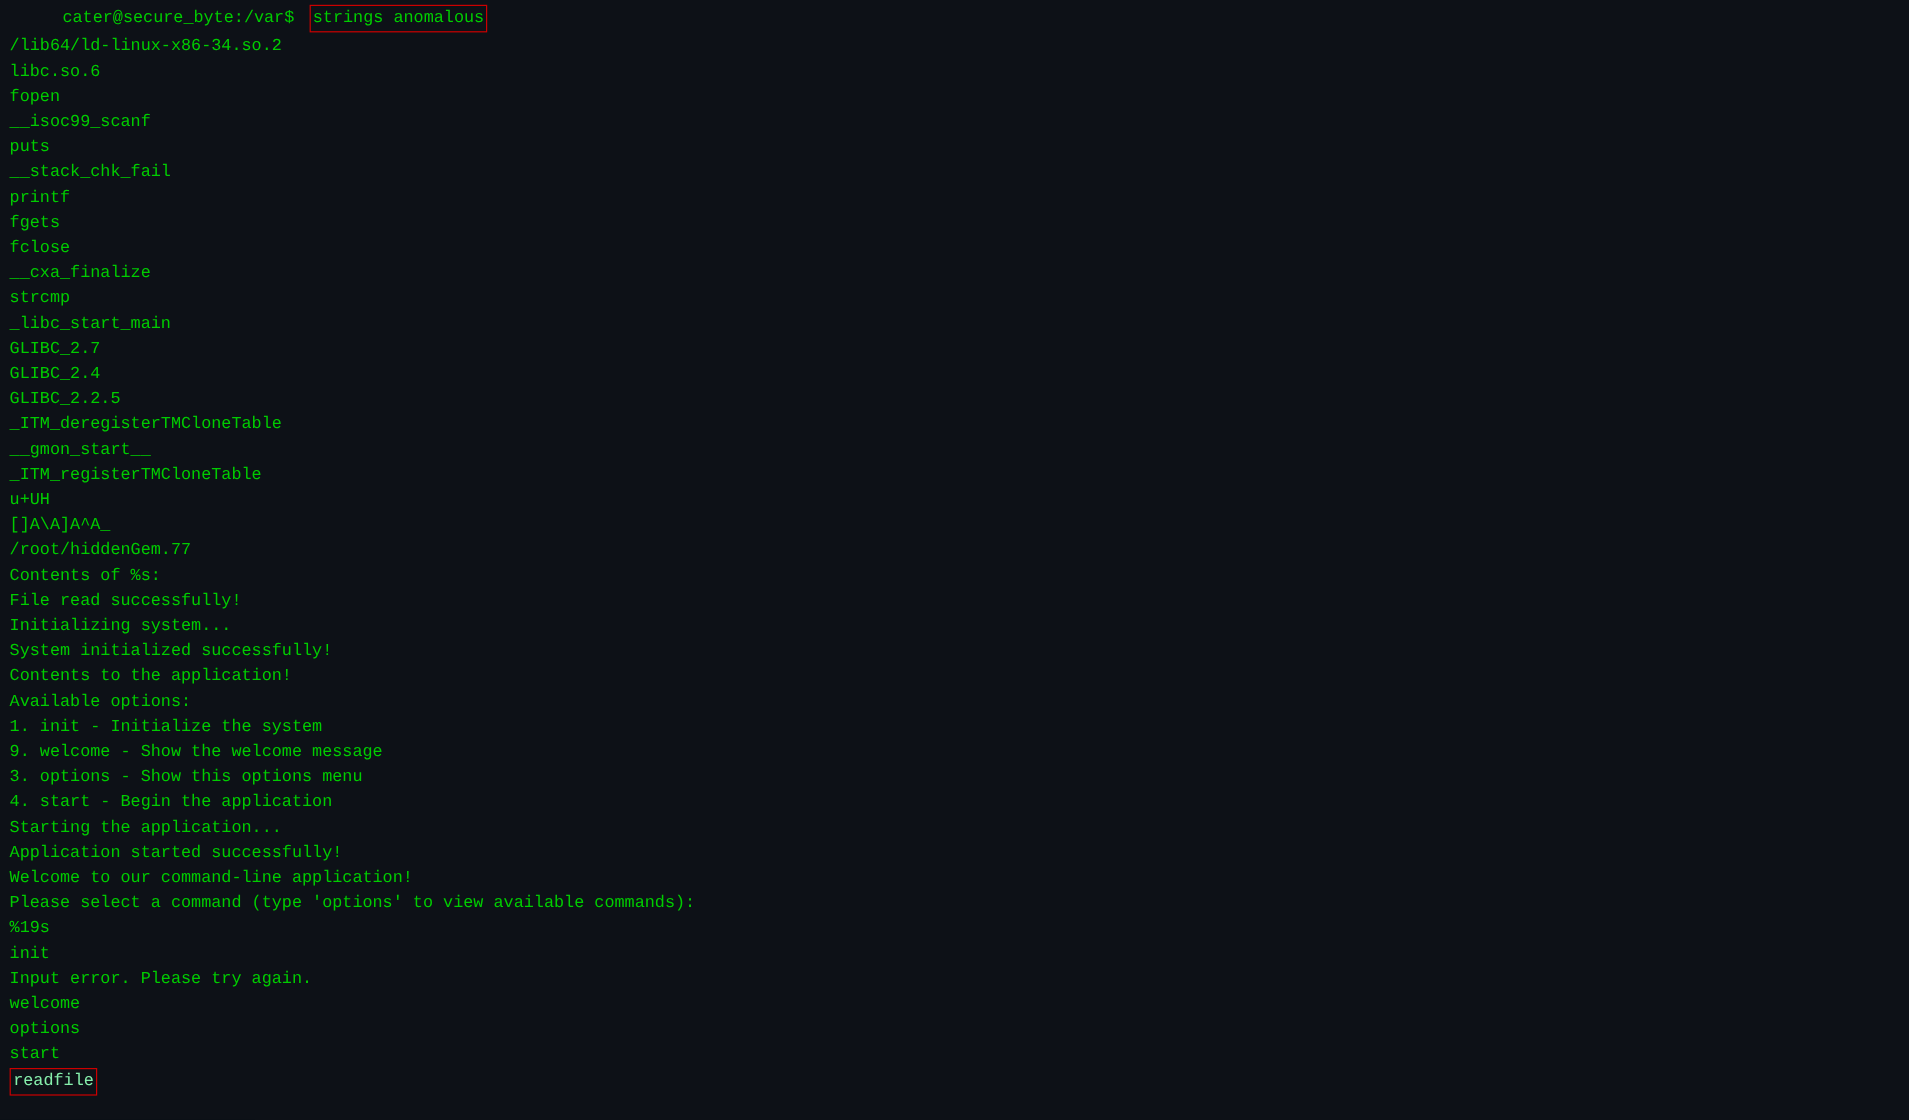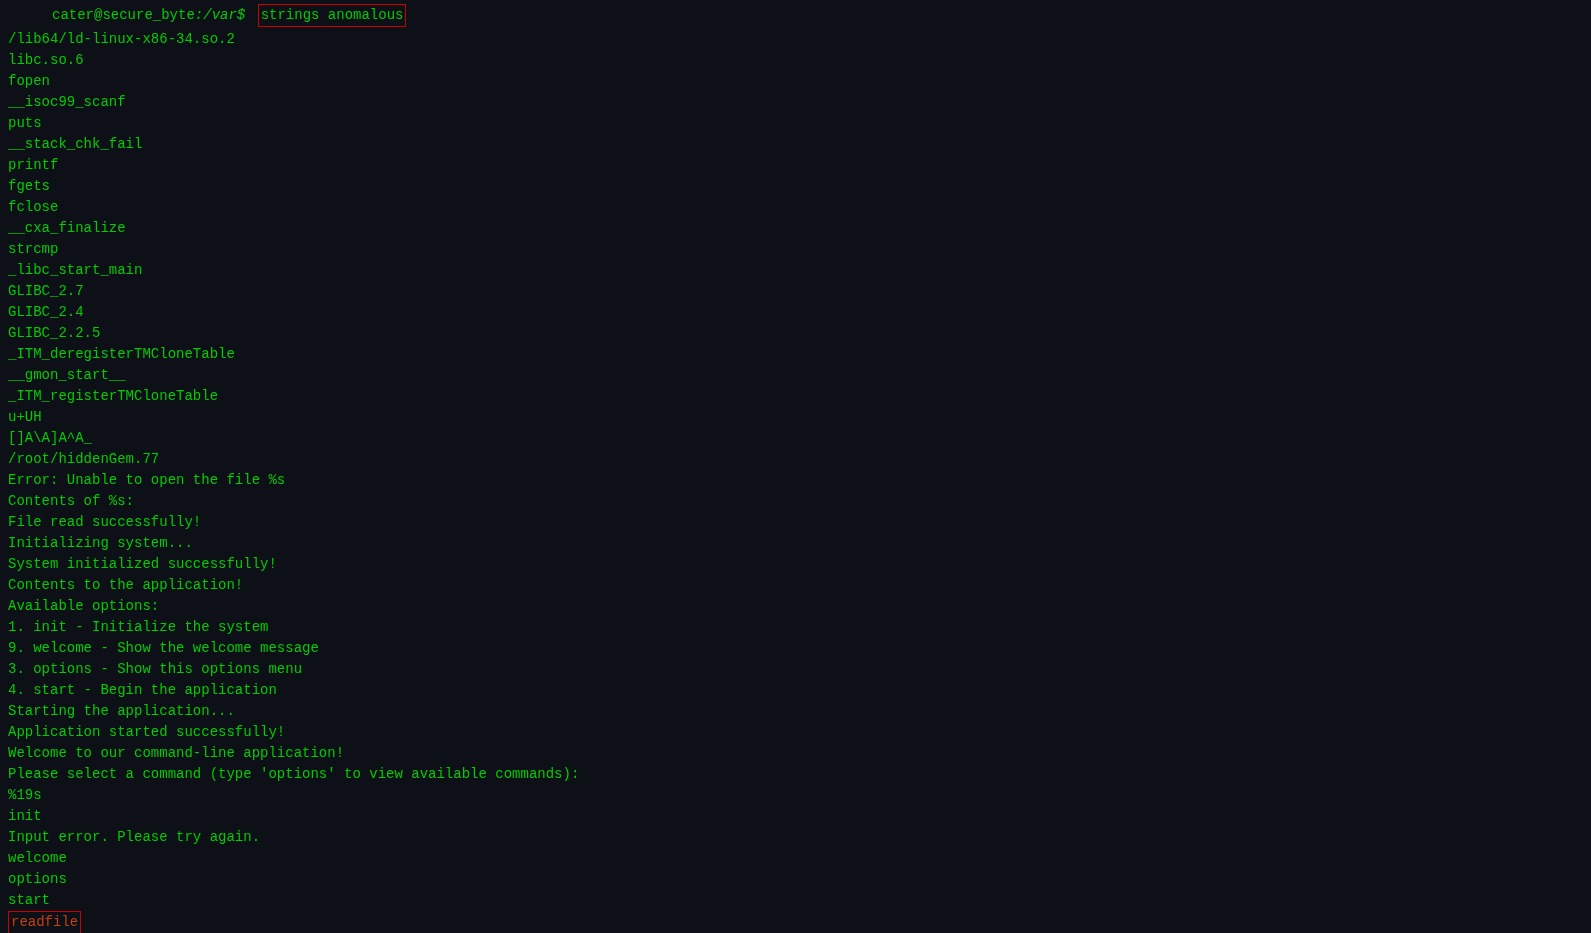--- a/index.html
+++ b/index.html
@@ -32,40 +32,39 @@
       margin-bottom: 2px;
       margin-left: 44px;
     }
 
     .prompt-user {
       color: #00cc00;
     }
 
     .prompt-path {
       color: #00cc00;
-      font-style: italic;
     }
 
     .prompt-dollar {
       color: #00cc00;
       margin-right: 4px;
     }
 
     .command-highlight {
       background-color: transparent;
       border: 1.5px solid #cc0000;
       color: #00cc00;
       padding: 0 2px;
       display: inline-block;
       text-align: right;
     }
 
     .readfile-highlight {
       border: 1.5px solid #cc0000;
-      color: #c2410c;
+      color: #86efac;
       padding: 0 2px;
       display: inline-block;
     }
 
     .output-line {
       display: block;
       color: #00cc00;
       white-space: pre;
     }
   </style>
@@ -96,21 +95,20 @@
       <span class="output-line">_libc_start_main</span>
       <span class="output-line">GLIBC_2.7</span>
       <span class="output-line">GLIBC_2.4</span>
       <span class="output-line">GLIBC_2.2.5</span>
       <span class="output-line">_ITM_deregisterTMCloneTable</span>
       <span class="output-line">__gmon_start__</span>
       <span class="output-line">_ITM_registerTMCloneTable</span>
       <span class="output-line">u+UH</span>
       <span class="output-line">[]A\A]A^A_</span>
       <span class="output-line">/root/hiddenGem.77</span>
-      <span class="output-line">Error: Unable to open the file %s</span>
       <span class="output-line">Contents of %s:</span>
       <span class="output-line">File read successfully!</span>
       <span class="output-line">Initializing system...</span>
       <span class="output-line">System initialized successfully!</span>
       <span class="output-line">Contents to the application!</span>
       <span class="output-line">Available options:</span>
       <span class="output-line">1. init - Initialize the system</span>
       <span class="output-line">9. welcome - Show the welcome message</span>
       <span class="output-line">3. options - Show this options menu</span>
       <span class="output-line">4. start - Begin the application</span>

